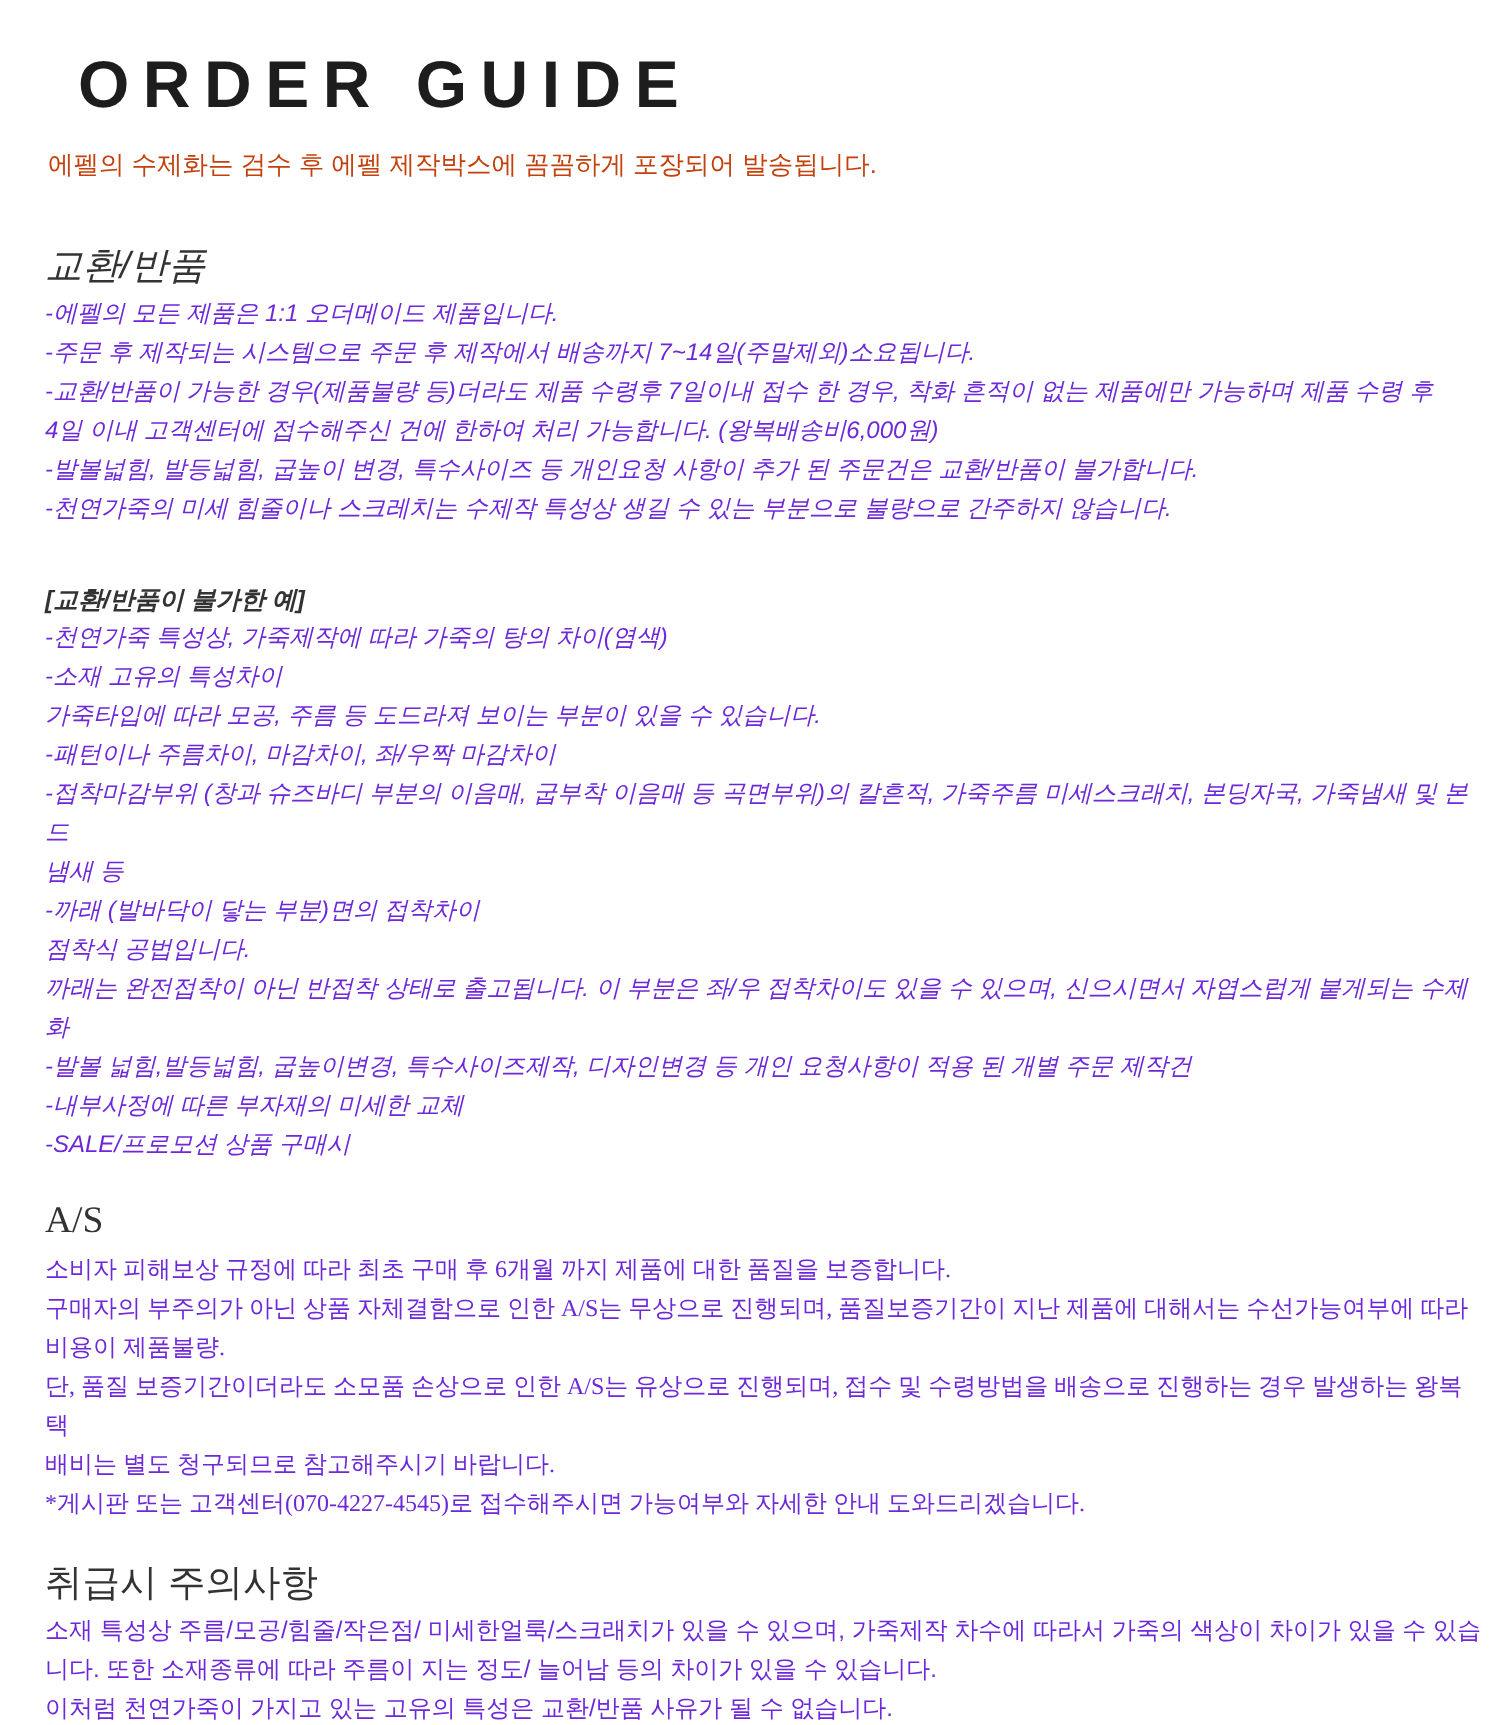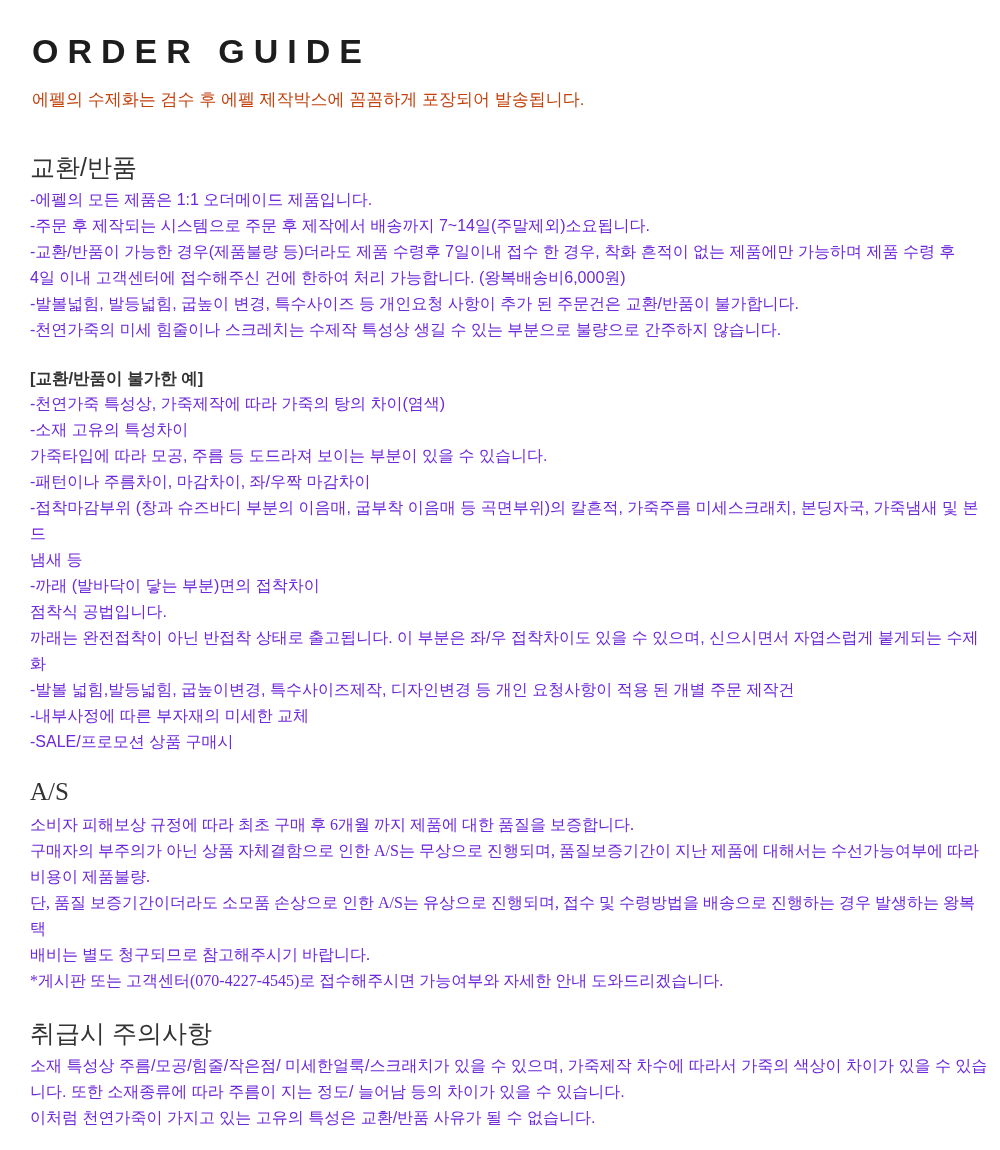--- a/index.html
+++ b/index.html
@@ -13,58 +13,58 @@
     font-family: "Liberation Sans", "DejaVu Sans", sans-serif;
     color: #3d3d3d;
     overflow: hidden;
   }
   .page {
     padding: 34px 12px 0 30px;
     box-sizing: border-box;
     width: 1000px;
   }
   .order-title {
-    font-size: 34px;
+    font-size: 44px;
     line-height: 1.05;
     font-weight: 800;
     letter-spacing: 9px;
     color: #1d1d1d;
-    margin: 0 0 0 2px;
+    margin: 0 0 0 22px;
   }
   .order-subtitle {
     font-size: 17px;
     line-height: 22px;
     color: #c2410c;
     margin-top: 19px;
     margin-left: 2px;
   }
   .section {
     margin: 0;
   }
   .section-heading {
     font-size: 25px;
     line-height: 30px;
     font-weight: 400;
     color: #333333;
     margin: 0 0 5px 0;
   }
-  .sec-exchange { margin-top: 41px; }
+  .sec-exchange { margin-top: 41px; font-style: italic; }
   .sec-as       { margin-top: 22px; font-family: Liberation Serif, serif; }
   .sec-care     { margin-top: 24px; }
   .text-line {
     font-size: 16px;
     line-height: 26px;
     color: #6d28d9;
   }
   .sub-heading {
     font-size: 16.5px;
     line-height: 26px;
     font-weight: 700;
     color: #333333;
-    margin-top: 22px;
+    margin-top: 34px;
   }
 </style>
 </head>
 <body>
 
 <div class="page">
 
   <h1 class="order-title">ORDER GUIDE</h1>
   <div class="order-subtitle">에펠의 수제화는 검수 후 에펠 제작박스에 꼼꼼하게 포장되어 발송됩니다.</div>
 

